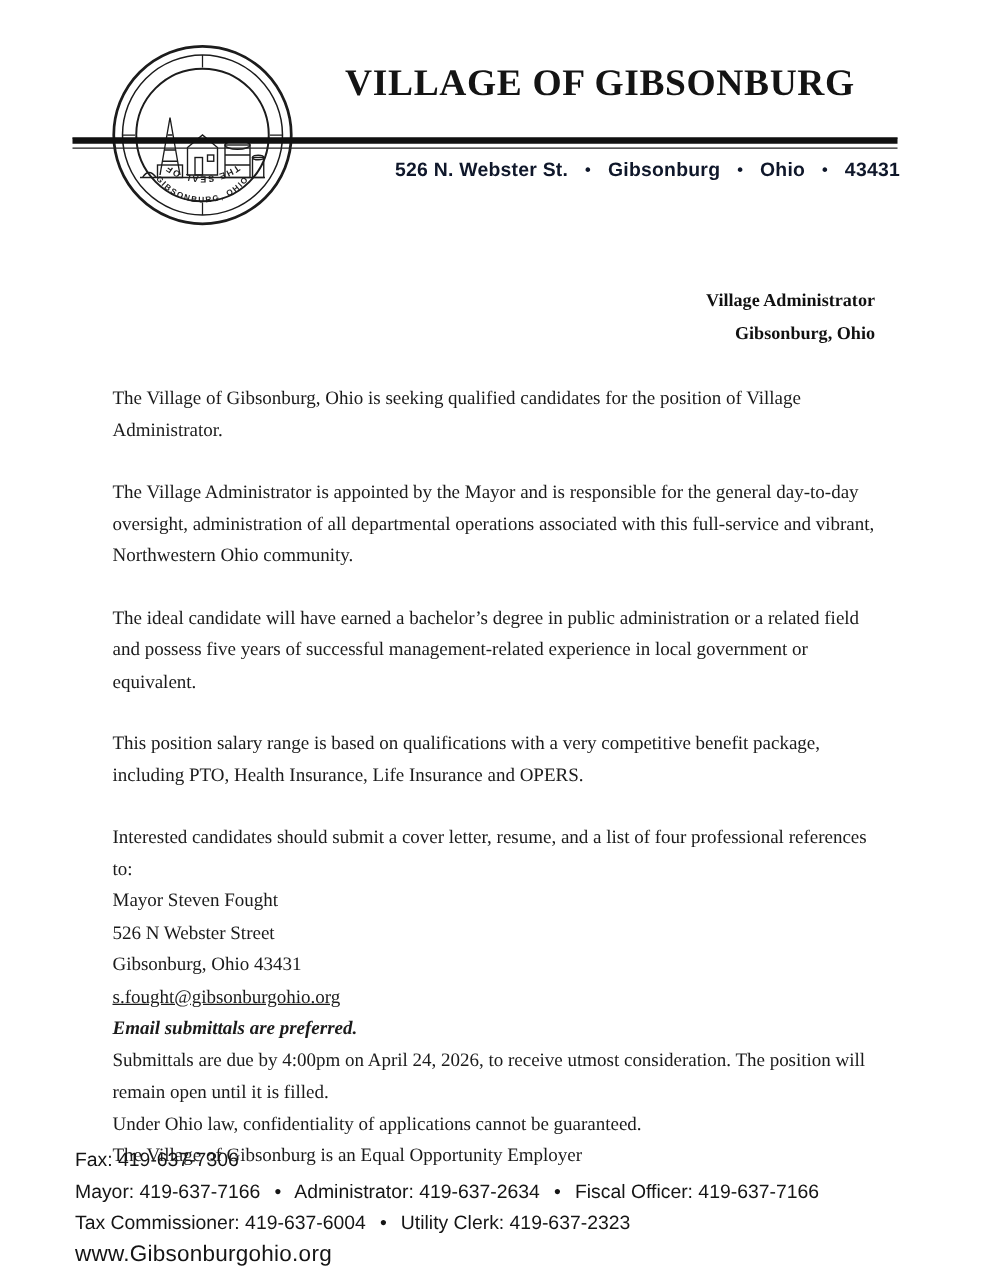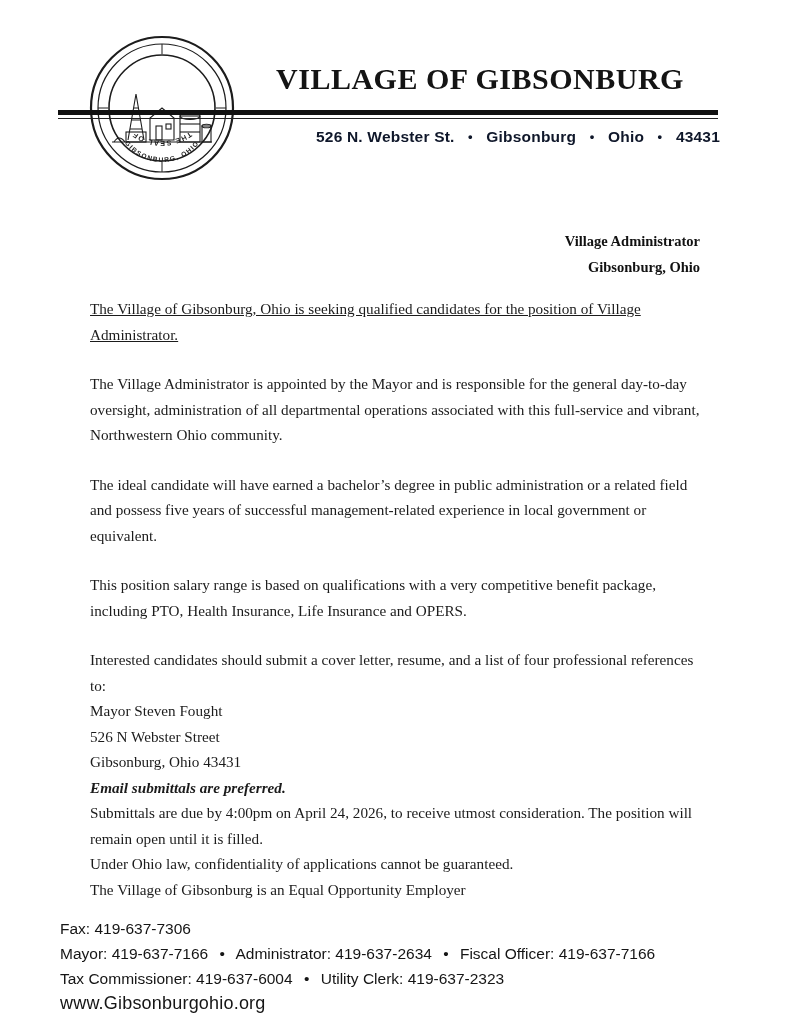--- a/index.html
+++ b/index.html
@@ -38,21 +38,20 @@
     height: 148px;
   }
   .seal svg { display: block; }
 
   .lh-right {
     position: absolute;
     left: 250px;
     top: 50px;
     width: 460px;
     text-align: center;
-    margin-top: 12px;
   }
 
   .org-title {
     font-family: "Liberation Serif", serif;
     font-weight: bold;
     font-size: 30px;
     letter-spacing: 0.5px;
     color: #141414;
     white-space: nowrap;
     text-align: center;
@@ -113,21 +112,21 @@
   }
 
   p.para {
     font-family: "Liberation Serif", serif;
     font-size: 15.2px;
     line-height: 25.5px;
     color: #1b1b1b;
     margin: 0 0 24px 0;
     text-align: left;
   }
-  .para:first-of-type { margin-top: 16px; text-decoration: underline; }
+  .para:first-of-type { margin-top: 26px; }
 
   .contact-block {
     font-family: "Liberation Serif", serif;
     font-size: 15.2px;
     line-height: 25.5px;
     color: #1b1b1b;
     margin: 0;
   }
   .contact-block .line { display: block; }
   .email-link {
@@ -268,20 +267,21 @@
     <p class="para">The Village of Gibsonburg, Ohio is seeking qualified candidates for the position of Village Administrator.</p>
     <p class="para">The Village Administrator is appointed by the Mayor and is responsible for the general day-to-day oversight, administration of all departmental operations associated with this full-service and vibrant, Northwestern Ohio community.</p>
     <p class="para">The ideal candidate will have earned a bachelor’s degree in public administration or a related field and possess five years of successful management-related experience in local government or equivalent.</p>
     <p class="para">This position salary range is based on qualifications with a very competitive benefit package, including PTO, Health Insurance, Life Insurance and OPERS.</p>
 
     <div class="contact-block">
       <span class="line">Interested candidates should submit a cover letter, resume, and a list of four professional references to:</span>
       <span class="line">Mayor Steven Fought</span>
       <span class="line">526 N Webster Street</span>
       <span class="line">Gibsonburg, Ohio 43431</span>
+      <span class="line"><a class="email-link" href="#">s.fought@gibsonburgohio.org</a></span>
       <span class="line emph">Email submittals are preferred.</span>
     </div>
 
     <div class="closing-block">
       <span class="line">Submittals are due by 4:00pm on April 24, 2026, to receive utmost consideration. The position will remain open until it is filled.</span>
       <span class="line">Under Ohio law, confidentiality of applications cannot be guaranteed.</span>
       <span class="line">The Village of Gibsonburg is an Equal Opportunity Employer</span>
     </div>
   </div>
 

